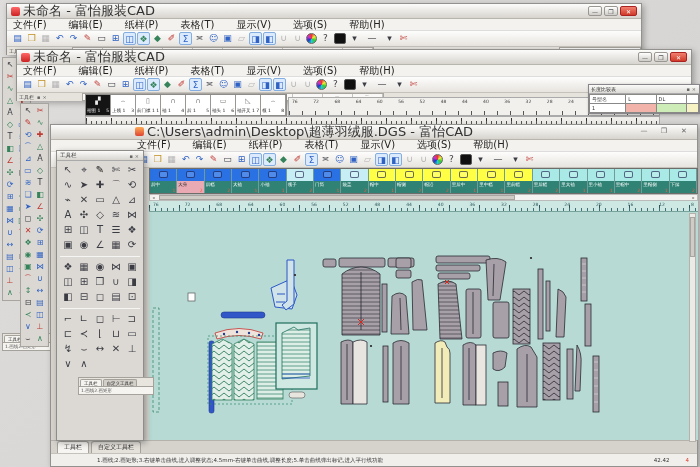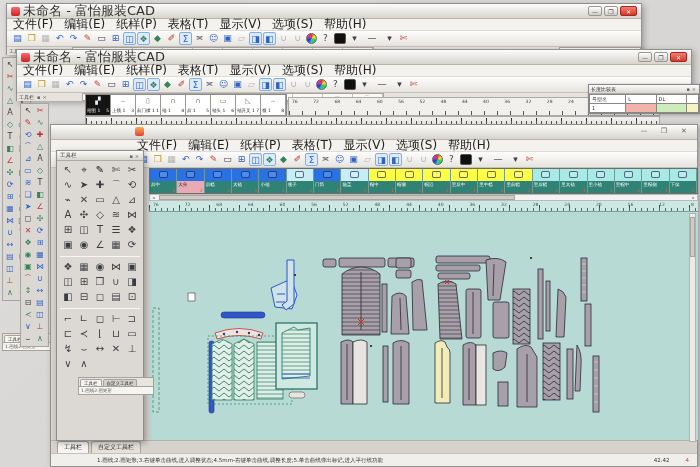--- a/index.html
+++ b/index.html
@@ -9,21 +9,21 @@
 .win{position:absolute;background:#d6d3cd;border:1px solid #93918e;box-shadow:2px 2px 6px rgba(0,0,0,.28)}
 .tb{height:15px;display:flex;align-items:center;gap:3px;padding:0 4px;background:linear-gradient(#fcfcfb,#d7d4ce);border-bottom:1px solid #b8b5af;white-space:nowrap;overflow:hidden}
 .tt{font-size:13px;color:#333}
 .appico{width:9px;height:9px;border-radius:2px;display:inline-block;flex:0 0 auto}
 .redic{background:linear-gradient(#f66,#c22)}
 .orgic{background:linear-gradient(#fa5,#d43)}
 .ctr{margin-left:auto;display:flex;gap:2px;align-items:center}
 .cb{width:14px;height:10px;font-size:6px;line-height:9px;text-align:center;background:linear-gradient(#fff,#cfcdc8);border:1px solid #9a9792;border-radius:2px;color:#555}
 .cb.close{background:linear-gradient(#f28070,#d03a28);color:#fff;border-color:#a22;width:17px}
 .ctr.flat .cb{background:none;border:none;color:#666;font-size:7px;width:18px}
-.mb{display:flex;gap:11px;padding:0 6px;font-size:12px;align-items:center;background:#f4f2ee;border-bottom:1px solid #ddd;height:12px}
+.mb{display:flex;gap:22px;padding:0 6px;font-size:10px;align-items:center;background:#f4f2ee;border-bottom:1px solid #ddd;height:12px}
 .tlb{display:flex;align-items:center;gap:1px;padding:1px 4px;background:linear-gradient(#fdfdfc,#e7e4df);border-bottom:1px solid #c5c2bc;height:16px}
 .ti{width:13px;height:13px;font-size:9px;line-height:12px;text-align:center;border-radius:2px;flex:0 0 auto}
 .fx{border:1px solid #85aee0;background:#dbeafc}
 .fd{opacity:.35}
 .ib{color:#2f62c4}.ig{color:#35835a}.ir{color:#c03a34}.ik{color:#3c3c44}.iy{color:#c08f1f}
 .wheel{background:conic-gradient(#e33,#ee3,#3c3,#2cc,#23c,#c3c,#e33);border:1px solid #666;border-radius:50%;width:11px;height:11px;margin:1px}
 .swk{background:#101010;border:1px solid #555;width:12px;height:11px;margin:1px}
 .dock{display:flex;align-items:center;height:8px;background:#e6e3dd;font-size:5px;color:#444}
 .docklab{padding:0 2px}
 .pin{font-size:5px;color:#666;padding:0 1px}
@@ -427,20 +427,21 @@
         <td class="cellgreen"></td>
         <td class="cellyell"></td>
       </tr>
     </tbody>
       </table>
   </div>
 
   <div class="win" id="w4" style="left:50px;top:124px;width:648px;height:343px">
     <div class="tb" style="padding-left:84px">
       <span class="appico orgic"></span>
+      <span class="tt">C:\Users\admin\Desktop\超薄羽绒服.DGS - 富怡CAD</span>
       <span class="ctr flat">
         <span class="cb">—</span>
         <span class="cb">❐</span>
         <span class="cb">✕</span>
       </span>
     </div>
     <div class="mb" style="padding-left:86px">
         <span class="mi">文件(F)</span>
         <span class="mi">编辑(E)</span>
         <span class="mi">纸样(P)</span>

